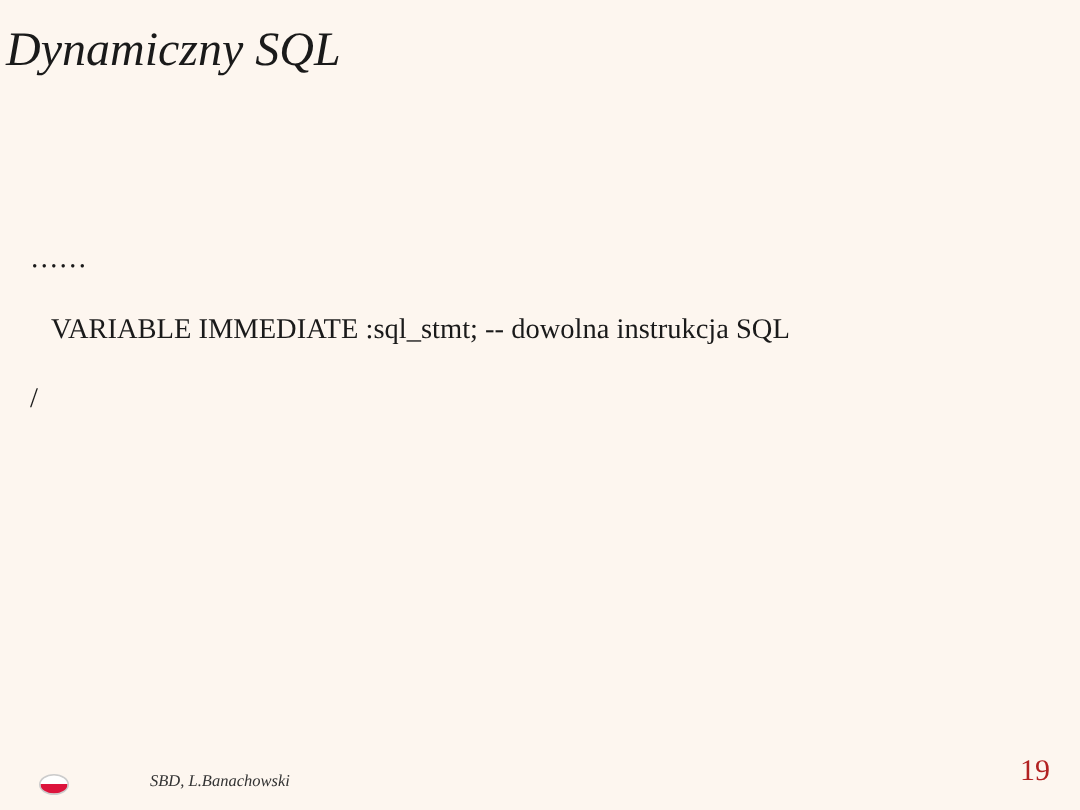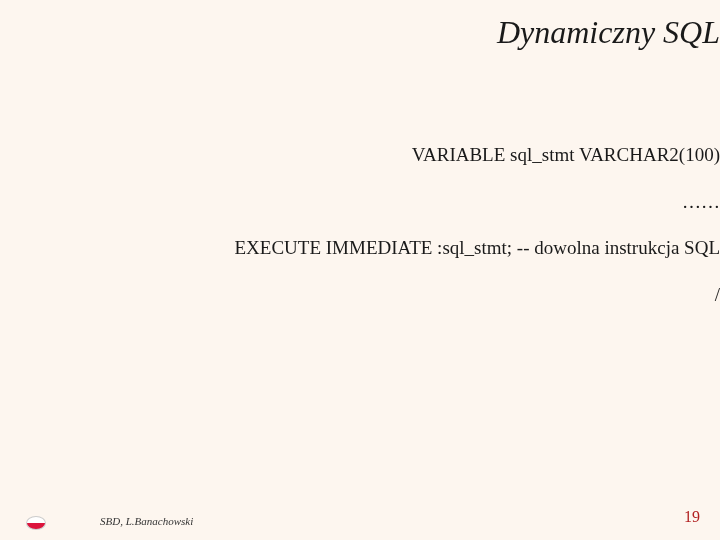--- a/index.html
+++ b/index.html
@@ -1,15 +1,15 @@
 <!DOCTYPE html>
 <html><head>
   <meta charset="utf-8">
   <style>
-    * { margin: 0; padding: 0; box-sizing: border-box; text-align: right; }
+    * { margin: 0; padding: 0; box-sizing: border-box; }
     body {
       width: 720px;
       height: 540px;
       background: #fdf6ef;
       font-family: "Times New Roman", Times, serif;
       position: relative;
       overflow: hidden;
     }
     .title {
       font-style: italic;
@@ -62,34 +62,33 @@
       left: 88px;
       bottom: 3px;
       font-size: 11px;
       font-style: italic;
       color: #333;
     }
     .pagenum {
       position: absolute;
       right: 20px;
       bottom: 4px;
-      font-size: 16px;
+      font-size: 20px;
       color: #b22222;
       font-family: "Times New Roman", Times, serif;
     }
   </style>
 </head>
 <body>
 
 <h1 class="title">Dynamiczny SQL</h1>
 
 <div class="content">
-  <div class="code-line">VARIABLE sql_stmt    VARCHAR2(100)</div>
   <div class="code-line" style="margin-top:18px">……</div>
-  <div class="code-line indent">EXECUTE IMMEDIATE :sql_stmt;    -- dowolna instrukcja SQL</div>
+  <div class="code-line indent">VARIABLE IMMEDIATE :sql_stmt;    -- dowolna instrukcja SQL</div>
   <div class="code-line">/</div>
 </div>
 
 <div class="footer">
   <div class="footer-left">
     <div class="flag"></div>
     <div class="inst">
       <div></div>
       <div></div>
     </div>

